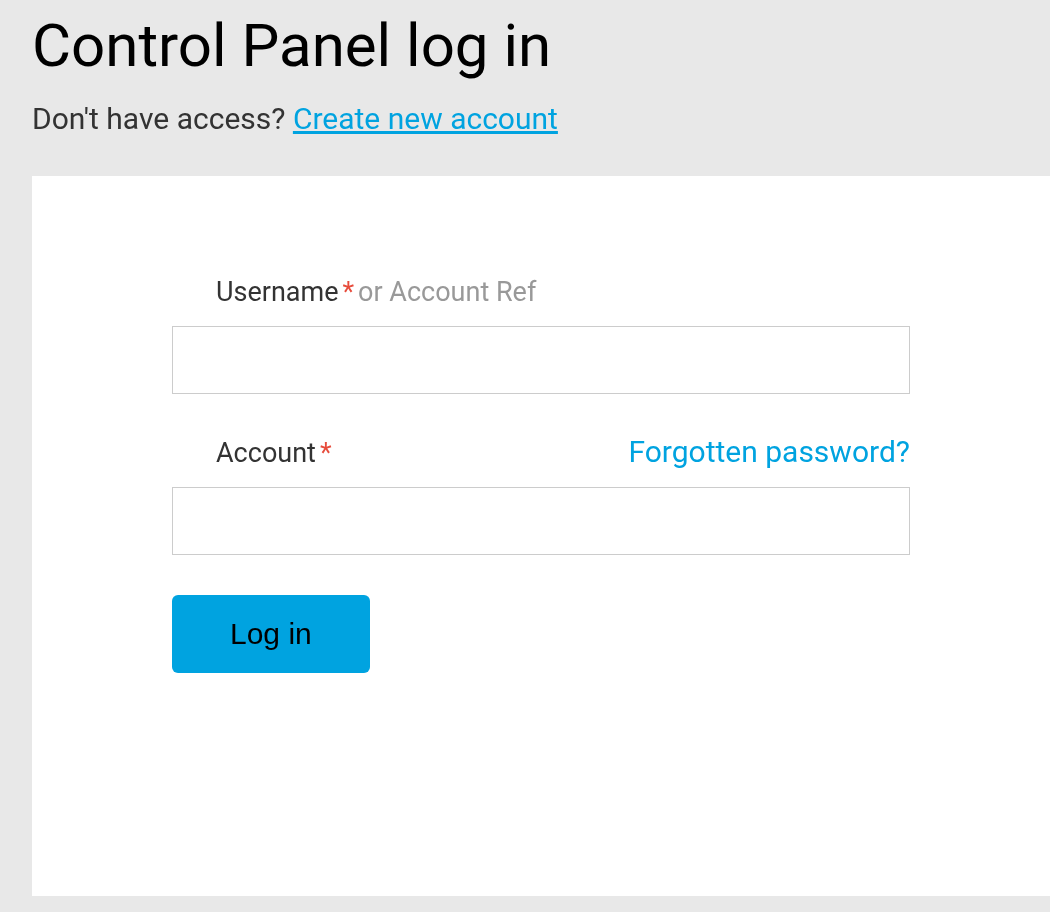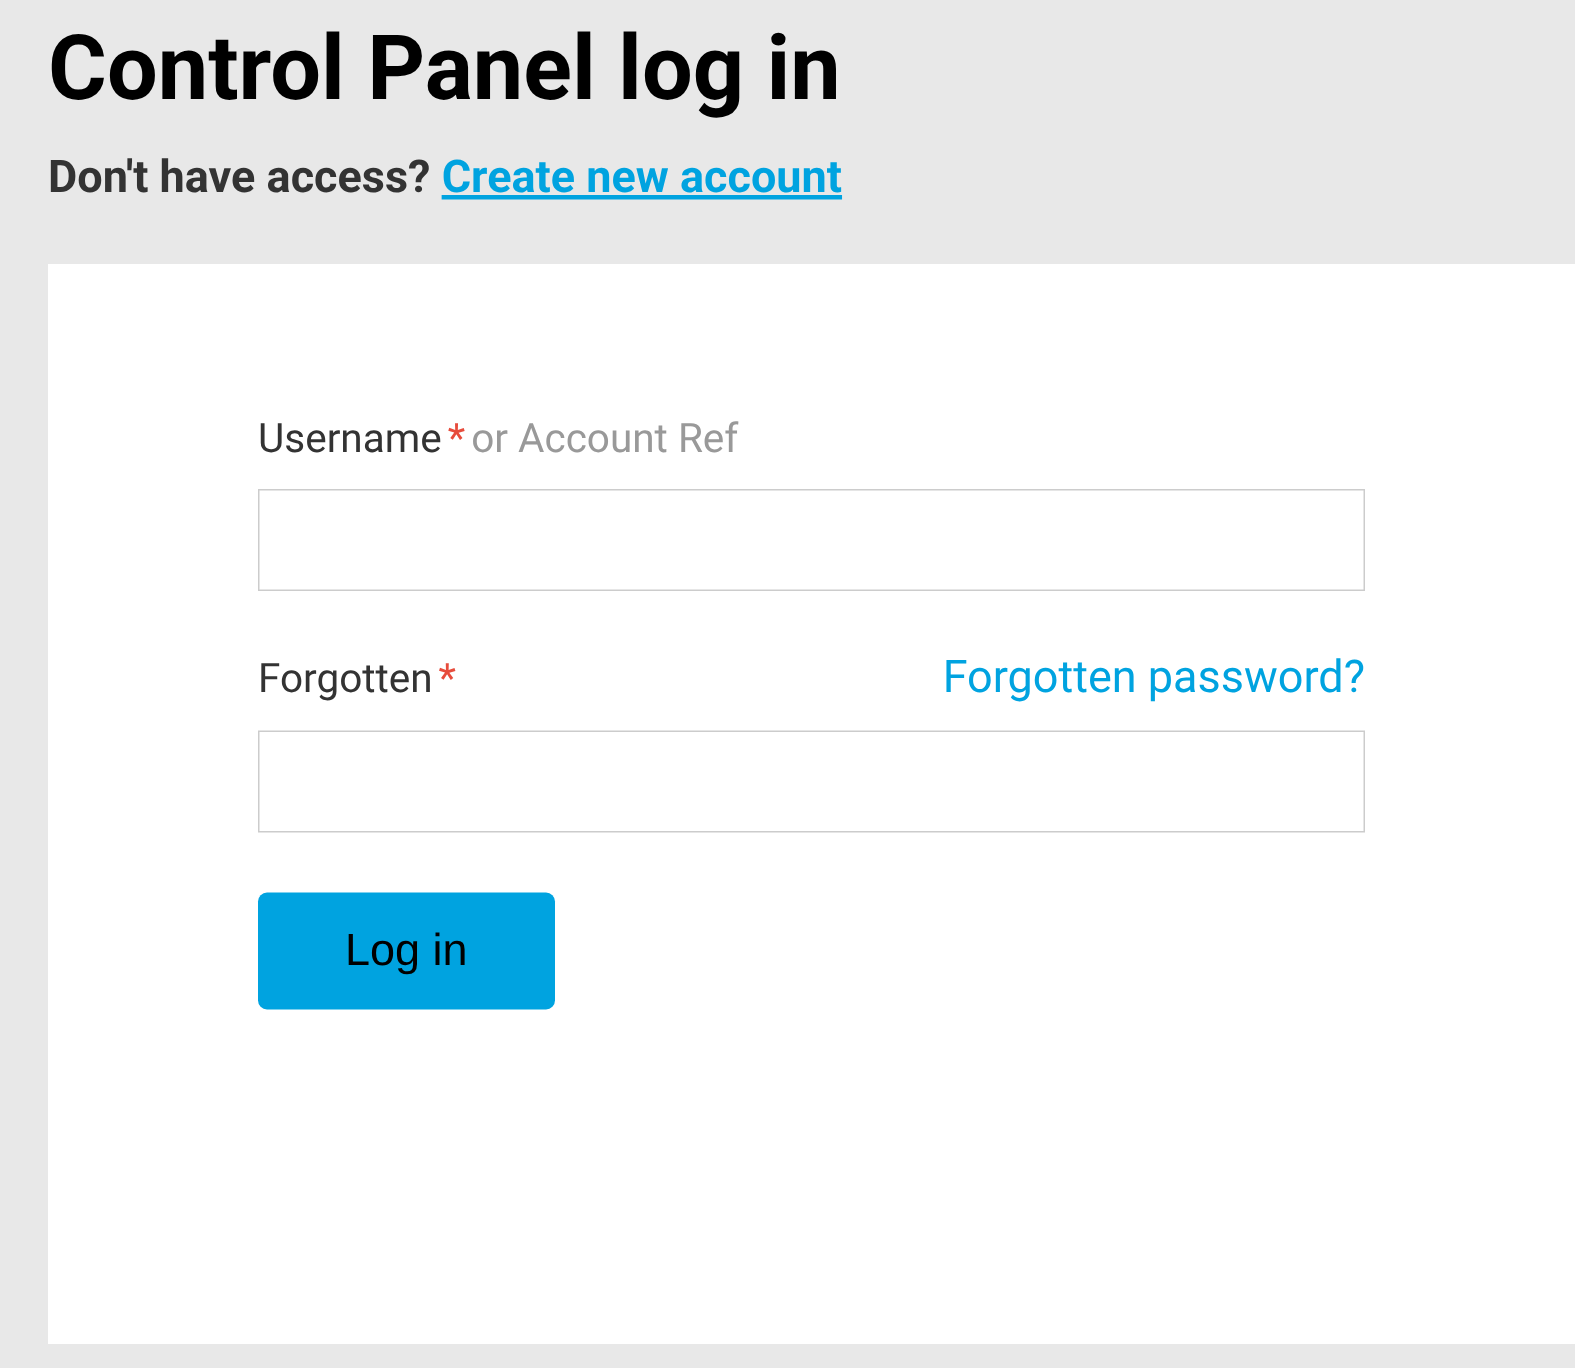--- a/index.html
+++ b/index.html
@@ -11,47 +11,47 @@
       font-family: -apple-system, BlinkMacSystemFont, "Segoe UI", Roboto, "Helvetica Neue", Arial, sans-serif;
       background-color: #e8e8e8;
       width: 1050px;
       height: 912px;
     }
     .page-header {
       padding: 10px 32px 40px 32px;
     }
     .page-title {
       font-size: 60px;
-      font-weight: 700;
+      font-weight: 400;
       color: #000;
       margin-bottom: 20px;
     }
     .subtitle {
       font-size: 30px;
       color: #333;
-      font-weight: bold;
     }
     .subtitle a {
       color: #00a3e0;
       text-decoration: underline;
     }
     .form-card {
       background: #fff;
       margin-left: 32px;
       padding: 100px 140px 200px 140px;
       min-height: 720px;
     }
     .form-group {
       margin-bottom: 40px;
     }
     .label-row {
       display: flex;
       justify-content: space-between;
       align-items: baseline;
       margin-bottom: 18px;
+      margin-left: 44px;
     }
     .field-label {
       font-size: 27px;
       color: #333;
     }
     .required-star {
       color: #e74c3c;
       font-size: 27px;
     }
     .label-hint {
@@ -101,21 +101,21 @@
         <span class="required-star">*</span>
         <span class="label-hint">or Account Ref</span>
       </div>
     </div>
     <input type="text" class="text-input" value="" style="">
   </div>
 
   <div class="form-group">
     <div class="label-row">
       <div>
-        <span class="field-label">Forgotten</span>
+        <span class="field-label">Account</span>
         <span class="required-star">*</span>
       </div>
       <a href="#" class="forgot-link">Forgotten password?</a>
     </div>
     <input type="password" class="text-input" value="" style="">
   </div>
 
   <button class="login-button">Log in</button>
 
 </div>

